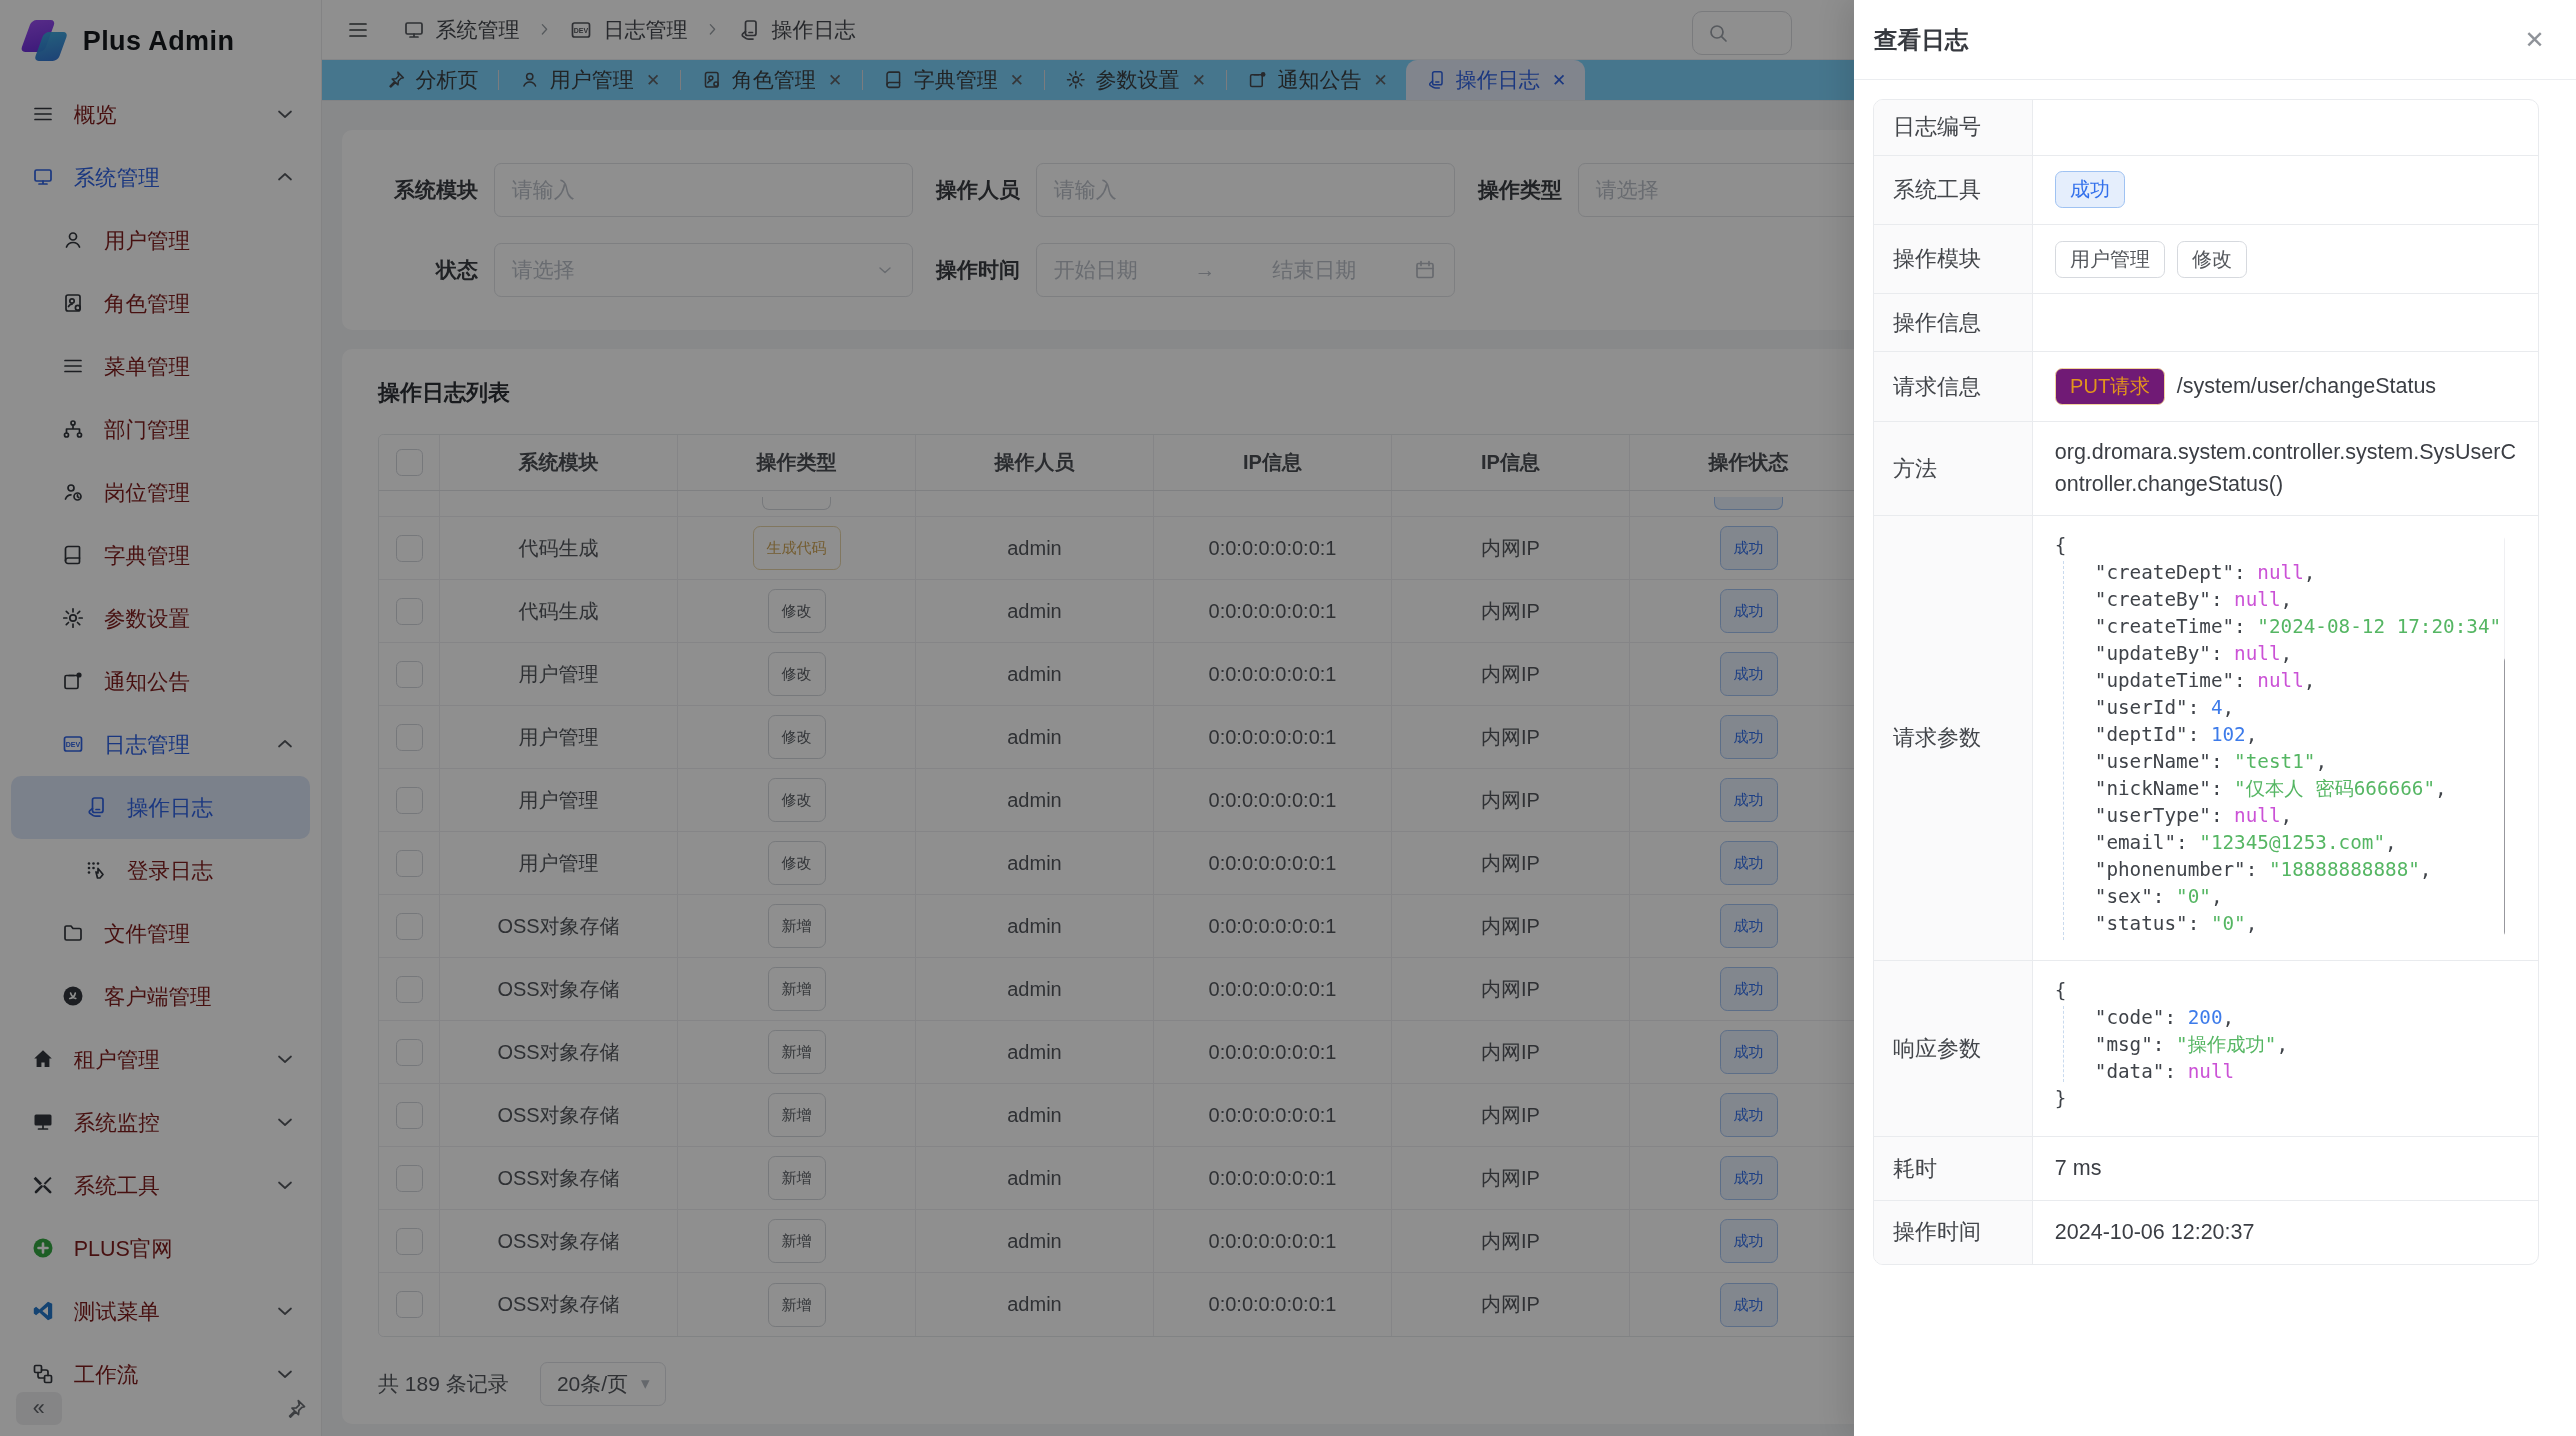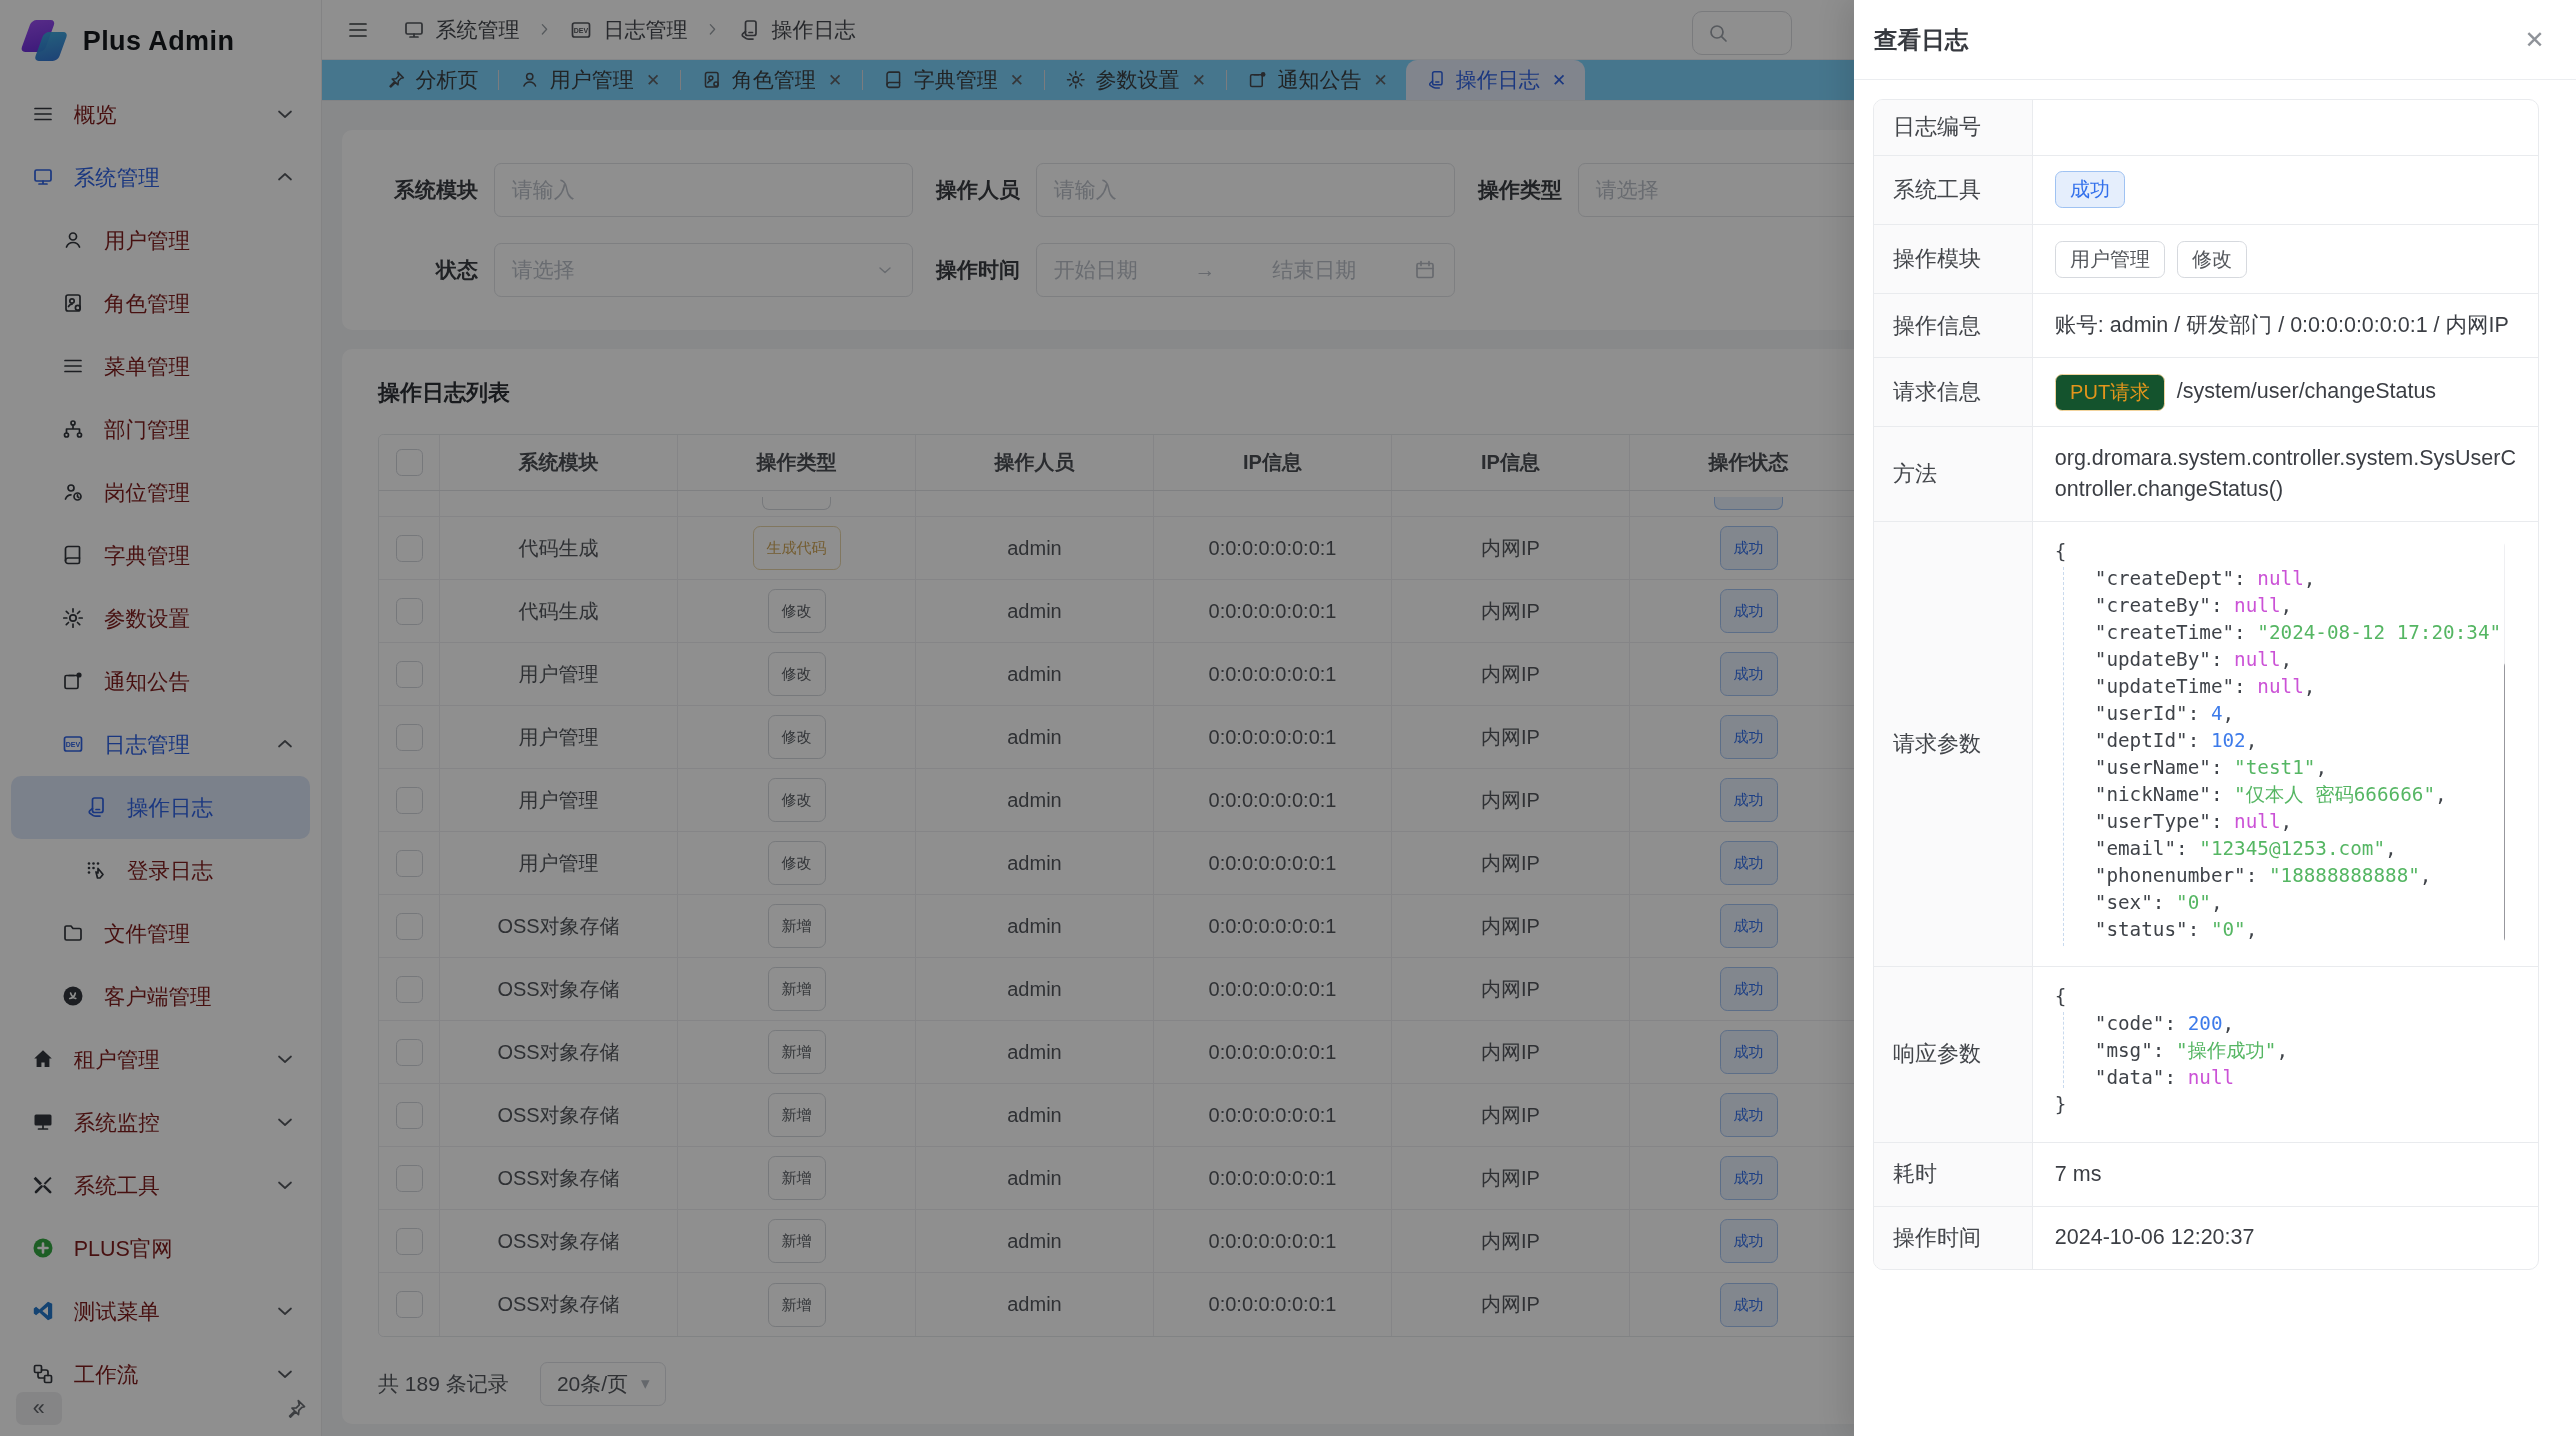--- a/index.html
+++ b/index.html
@@ -96,21 +96,21 @@
   .d-close { font-size:24px; color:#8f9399; cursor:pointer; line-height:1;}
   .desc { margin:18.6px 37px 0 19.3px; border:1.4px solid #e9ebee; border-radius:10px; overflow:hidden;}
   .d-row { display:flex; border-bottom:1.4px solid #e9ebee;}
   .d-row:last-child { border-bottom:none;}
   .d-label { width:159px; flex:0 0 auto; background:#fafafb; border-right:1.4px solid #e9ebee; padding:0 7.2px 0 18.6px; display:flex; align-items:center; font-size:22px; color:#43464b;}
   .d-val { flex:1; padding:15.7px 21.5px; font-size:21.5px; color:#3b3e44; display:flex; align-items:center; gap:11.4px; line-height:1.45; min-width:0;}
   .d-val.top { align-items:flex-start;}
   .wrapall { word-break:break-all;}
   .tag { height:37px; padding:0 14.3px; border-radius:7.2px; border:1.4px solid #d6d9de; background:#fff; font-size:20px; color:#54575c; display:inline-flex; align-items:center; white-space:nowrap; flex:0 0 auto;}
   .tag-blue { color:#3370eb; background:#e5eefc; border-color:#9fc2f2;}
-  .tag-orange { color:#e2951c; background:#14532d; border-color:#f2d49e;}
+  .tag-orange { color:#e2951c; background:#701a75; border-color:#f2d49e;}
   
   .code-wrap { position:relative; flex:1; overflow:hidden; min-width:0;}
   .code-wrap.req { height:408px;}
   .code { font-family:"DejaVu Sans Mono", monospace; font-size:19.3px; line-height:27px; color:#3f4349;}
   .code .ln { white-space:pre;}
   .code .ln.ind { padding-left:40px;}
   .ck { color:#3f4349;}
   .cp { color:#3f4349;}
   .cv-null { color:#cb52d6;}
   .cv-num { color:#3d7bea;}
@@ -847,21 +847,20 @@
       </div>
       <div class="d-row" style="min-height:58px">
         <div class="d-label">操作模块</div>
         <div class="d-val">
           <span class="tag">用户管理</span>
           <span class="tag">修改</span>
         </div>
       </div>
       <div class="d-row" style="min-height:58px">
         <div class="d-label">操作信息</div>
-        <div class="d-val">账号: admin / 研发部门 / 0:0:0:0:0:0:0:1 / 内网IP</div>
       </div>
       <div class="d-row" style="min-height:58px">
         <div class="d-label">请求信息</div>
         <div class="d-val">
           <span class="tag tag-orange">PUT请求</span>
           <span>/system/user/changeStatus</span>
         </div>
       </div>
       <div class="d-row" style="min-height:86px">
         <div class="d-label">方法</div>

